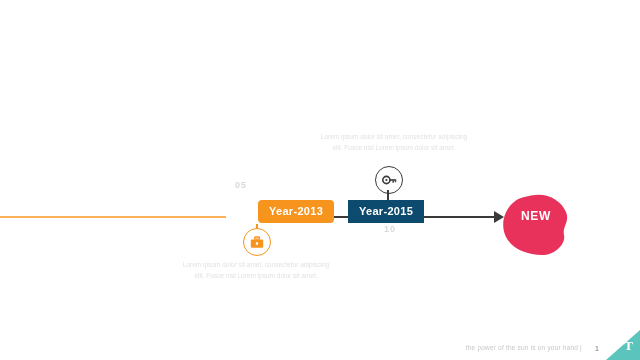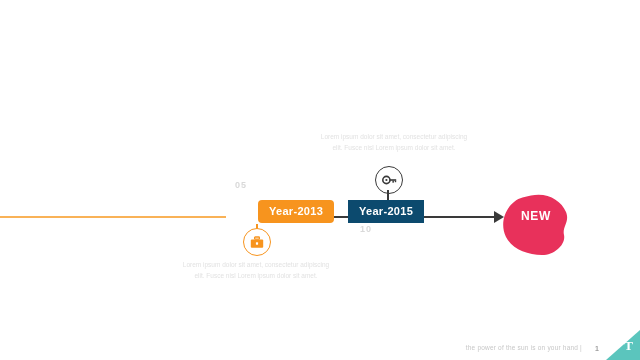--- a/index.html
+++ b/index.html
@@ -165,21 +165,21 @@
     letter-spacing: 0.3px;
     padding: 5px 11px 6px 11px;
     border-radius: 0;
     white-space: nowrap;
   }
   #num-2015 {
     position: absolute;
     left: 42px;
     top: 92px;
     width: 60px;
-    text-align: left;
+    text-align: center;
     font-size: 9px;
     letter-spacing: 1px;
     color: #d9d9d9;
     font-weight: bold;
   }
 
   
   #end-blob {
     position: absolute;
     left: 500px;

